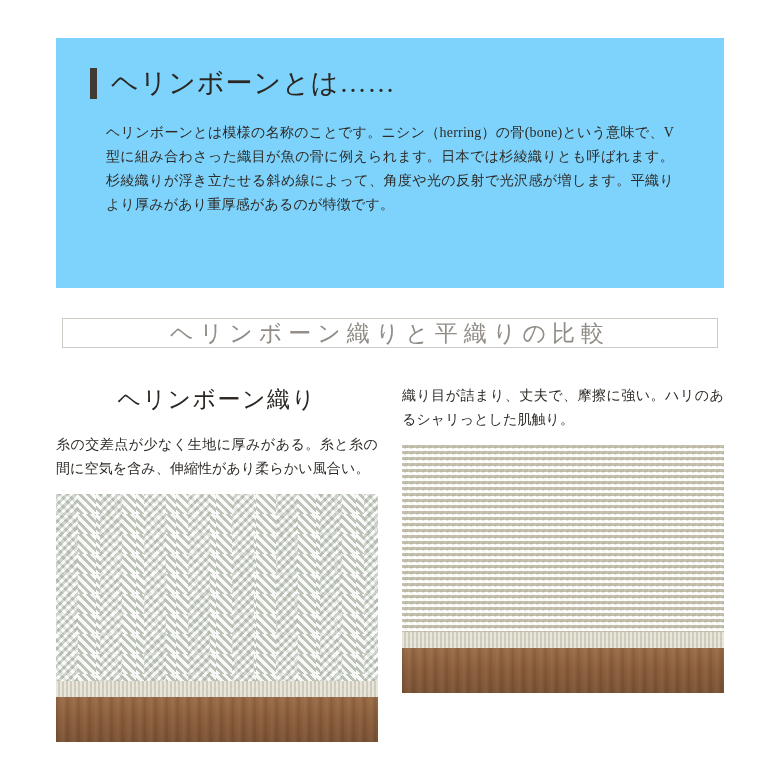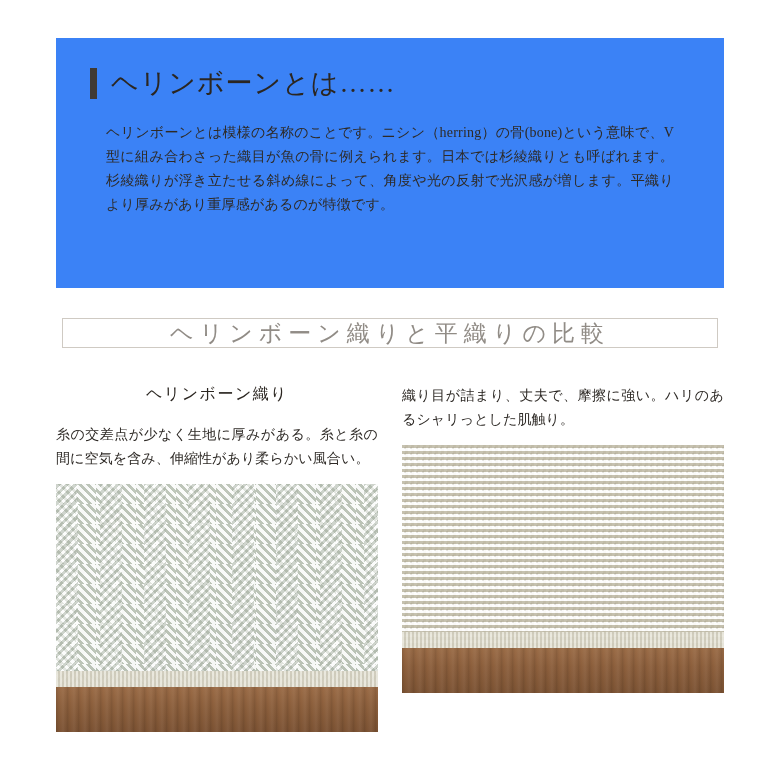--- a/index.html
+++ b/index.html
@@ -21,21 +21,21 @@
     box-sizing: border-box;
   }
 
   
   .intro-panel {
     position: absolute;
     left: 56px;
     top: 38px;
     width: 668px;
     height: 250px;
-    background: #3b82f6;
+    background: #7dd3fc;
     box-sizing: border-box;
     padding: 30px 34px 0 34px;
   }
   .intro-heading {
     display: flex;
     align-items: center;
     margin: 0 0 22px 0;
     font-weight: normal;
   }
   .heading-bar {
@@ -90,21 +90,21 @@
     top: 384px;
     width: 668px;
     display: flex;
     justify-content: space-between;
   }
   .col {
     width: 322px;
   }
   .col-title {
     text-align: center;
-    font-size: 16px;
+    font-size: 23px;
     letter-spacing: 1.5px;
     color: #2b2621;
     margin: 0 0 18px 0;
     font-weight: normal;
     font-family: Liberation Serif, serif;
   }
   .col-desc {
     font-size: 14px;
     line-height: 1.68;
     color: #2e2a26;

